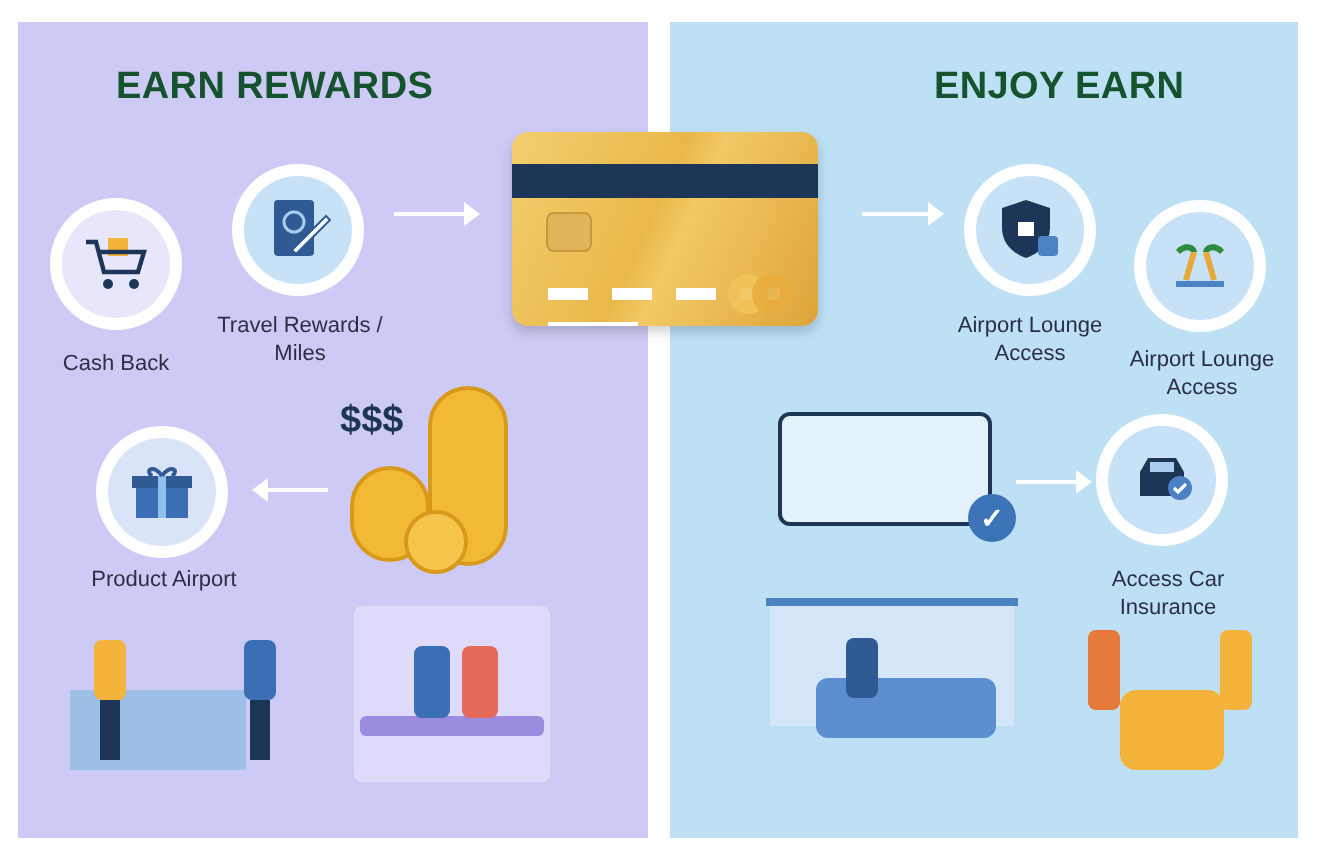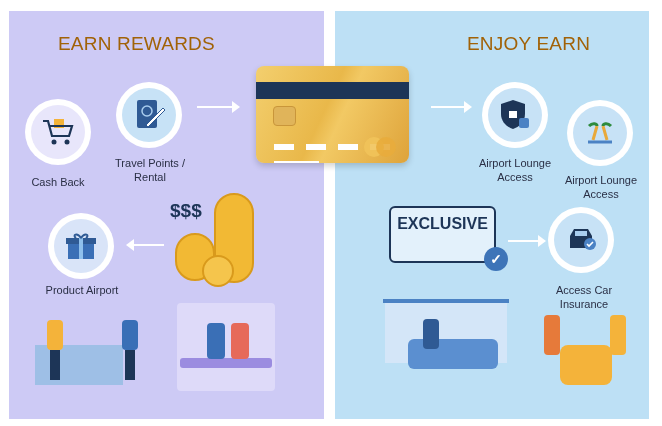--- a/index.html
+++ b/index.html
@@ -1,20 +1,20 @@
 <!DOCTYPE html>
 <html><head>
 <meta charset="utf-8">
 <style>
 *{box-sizing:border-box;margin:0;padding:0}
 body{width:662px;height:426px;background:#fff;position:relative;overflow:hidden;font-family:"Liberation Sans",sans-serif}
 .panel{position:absolute;top:11px;height:408px}
 .left{left:9px;width:315px;background:#cdcaf5}
 .right{left:335px;width:314px;background:#bde0f5}
-.title{position:absolute;font-weight:normal;font-size:19px;color:#a16207;letter-spacing:.2px}
+.title{position:absolute;font-weight:bold;font-size:19px;color:#14532d;letter-spacing:.2px}
 .circle{position:absolute;border-radius:50%;background:#fff;display:flex;align-items:center;justify-content:center}
 .circle .inner{border-radius:50%;width:100%;height:100%;display:flex;align-items:center;justify-content:center}
 .label{position:absolute;font-size:11px;color:#2a2f45;text-align:center;line-height:14px}
 .arrow{position:absolute;height:2px;background:#fff}
 .arrow::after{content:"";position:absolute;top:-5px;border:6px solid transparent}
 .arrow.r::after{right:-8px;border-left:8px solid #fff;border-right:0}
 .arrow.l::before{content:"";position:absolute;top:-5px;left:-8px;border:6px solid transparent;border-right:8px solid #fff;border-left:0}
 .card{position:absolute;left:256px;top:66px;width:153px;height:97px;border-radius:8px;background:linear-gradient(115deg,#f3cf6e 0%,#e9b84a 45%,#f2c964 55%,#dea33a 100%);box-shadow:0 3px 6px rgba(0,0,0,.18);overflow:hidden}
 .card .stripe{position:absolute;top:16px;left:0;right:0;height:17px;background:#1d3557}
 .card .chip{position:absolute;left:17px;top:40px;width:23px;height:20px;border-radius:4px;background:#e0b45a;border:1px solid #c9963a}
@@ -49,21 +49,21 @@
 
 <div class="circle" style="left:116px;top:82px;width:66px;height:66px;padding:6px">
   <div class="inner" style="background:#c7e2f6">
     <svg width="34" height="36" viewBox="0 0 34 36">
         <rect x="5" y="3" width="20" height="28" rx="2" fill="#2f5a94"></rect>
         <circle cx="15" cy="14" r="5" fill="none" stroke="#a9cdee" stroke-width="1.5"></circle>
         <path d="M14 28l17-17 2 2-17 17z" fill="#fff" stroke="#2f5a94"></path>
       </svg>
   </div>
 </div>
-<div class="label" style="left:108px;top:156px;width:84px">Travel Points / Rental</div>
+<div class="label" style="left:108px;top:156px;width:84px">Travel Rewards / Miles</div>
 
 <div class="arrow r" style="left:197px;top:106px;width:35px"></div>
 
 <div class="card">
   <div class="stripe"></div>
   <div class="chip"></div>
   <div class="bar" style="left:18px;top:78px;width:20px"></div>
   <div class="bar" style="left:50px;top:78px;width:20px"></div>
   <div class="bar" style="left:82px;top:78px;width:20px"></div>
   <div class="bar" style="left:114px;top:78px;width:20px"></div>
@@ -124,21 +124,20 @@
     <svg width="34" height="30" viewBox="0 0 34 30">
         <path d="M10 22L14 8M24 22L20 8" stroke="#e8a93a" stroke-width="3"></path>
         <path d="M6 8c4-4 8-2 8 0M28 8c-4-4-8-2-8 0" fill="none" stroke="#2e8b3e" stroke-width="3"></path>
         <path d="M5 24h24" stroke="#4b82c4" stroke-width="3"></path>
       </svg>
   </div>
 </div>
 <div class="label" style="left:559px;top:173px;width:84px">Airport Lounge Access</div>
 
 <div class="benefits">
-  <div>EXCLUSIVE</div>
 </div>
 <div class="check" style="left:484px;top:247px">✓</div>
 
 <div class="arrow r" style="left:508px;top:240px;width:30px"></div>
 
 <div class="circle" style="left:548px;top:207px;width:66px;height:66px;padding:6px">
   <div class="inner" style="background:#c7e2f6">
     <svg width="34" height="28" viewBox="0 0 34 28">
         <path d="M6 10l4-7h14l4 7v12H6z" fill="#1d3557"></path>
         <rect x="11" y="5" width="12" height="5" fill="#a9cdee"></rect>

